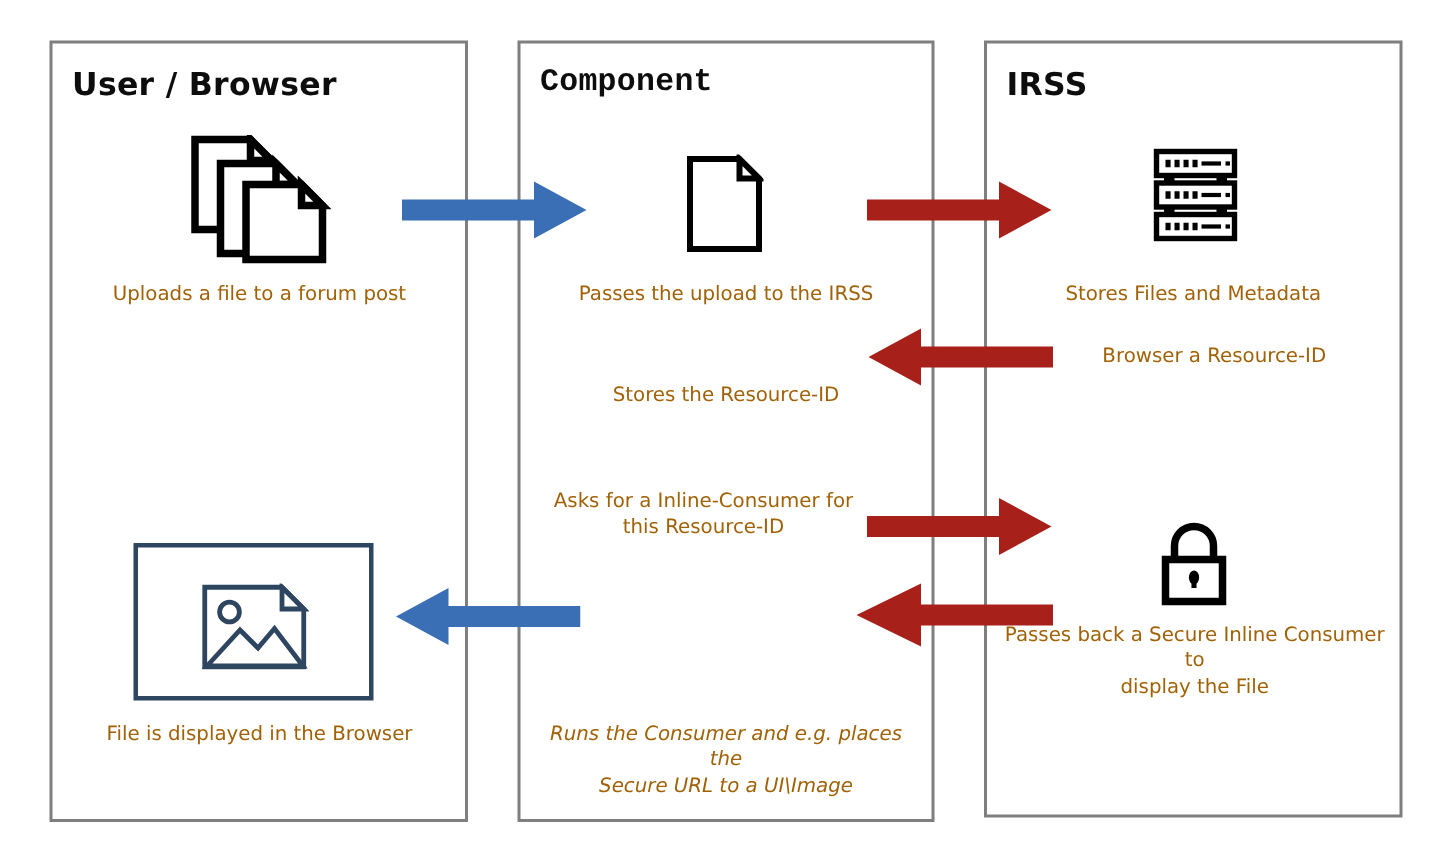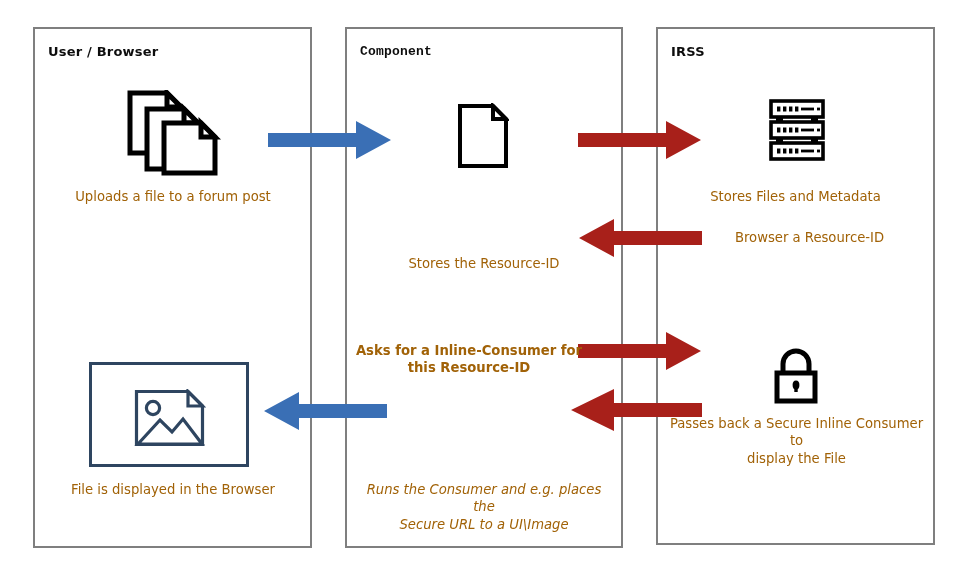--- a/index.html
+++ b/index.html
@@ -21,21 +21,21 @@
   
   .lane {
     position: absolute;
     box-sizing: border-box;
     border: 2px solid #7f7f7f;
     background: #ffffff;
   }
   .lane-title {
     position: absolute;
     font-weight: bold;
-    font-size: 13px;
+    font-size: 21px;
     color: #0d0d0d;
     letter-spacing: 0.2px;
     white-space: nowrap;
   }
 
   
   .caption {
     position: absolute;
     font-size: 13.2px;
     color: #a16207;
@@ -188,28 +188,29 @@
   </div>
 
   <div class="arrow" style="left:263px; top:389px;">
     <svg width="124" height="44" viewBox="0 0 124 44">
       <path d="M124 15 H36 V3 L1 22 L36 41 V29 H124 Z" fill="#3a6fb5"></path>
     </svg>
   </div>
 
   <div class="caption" style="left:43px; top:188px; width:260px;">Uploads a file to a forum post</div>
 
+  <div class="caption" style="left:355px; top:188px; width:258px;">Passes the upload to the IRSS</div>
 
   <div class="caption" style="left:666px; top:188px; width:259px;">Stores Files and Metadata</div>
 
   <div class="caption" style="left:694px; top:229px; width:231px;">Browser a Resource-ID</div>
 
   <div class="caption" style="left:355px; top:255px; width:258px;">Stores the Resource-ID</div>
 
-  <div class="caption" style="left:355px; top:342px; width:228px;font-weight:bold;">Asks for a Inline-Consumer for
+  <div class="caption" style="left:355px; top:326px; width:228px;">Asks for a Inline-Consumer for
 this Resource-ID</div>
 
   <div class="caption" style="left:668px; top:415px; width:257px;">Passes back a Secure Inline Consumer to
 display the File</div>
 
   <div class="caption" style="left:43px; top:481px; width:260px;">File is displayed in the Browser</div>
 
   <div class="caption" style="left:355px; top:481px; width:258px;font-style:italic;">Runs the Consumer and e.g. places the
 Secure URL to a UI\Image</div>
 

